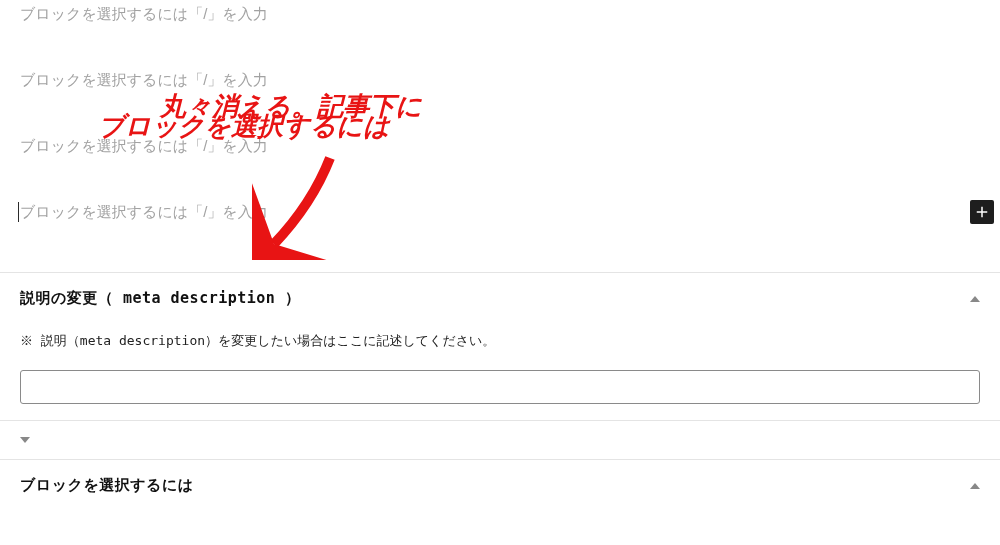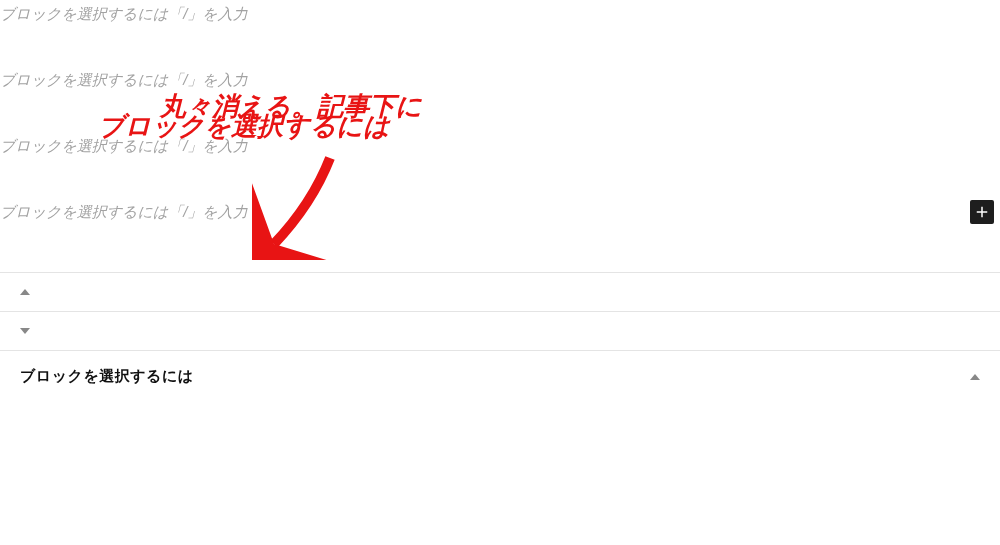--- a/index.html
+++ b/index.html
@@ -6,22 +6,21 @@
   body {
     font-family: -apple-system, BlinkMacSystemFont, "Segoe UI", "Hiragino Sans", "Meiryo", sans-serif;
     background: #ffffff;
     width: 1000px;
     height: 545px;
     overflow: hidden;
     position: relative;
   }
 
   .editor-area {
-    padding: 2px 6px 0 0;
-    font-style: italic;
+    padding: 2px 6px 0 20px;
   }
 
   .block-placeholder {
     color: #a2a2a2;
     font-size: 15px;
     line-height: 1.6;
     margin-bottom: 42px;
     font-family: "Hiragino Sans", "Meiryo", sans-serif;
   }
 
@@ -162,21 +161,26 @@
       <path d="M0,0 L12,6 L0,12 L3,6 Z" fill="#e81414"></path>
     </marker>
   </defs>
   <path d="M78,6 Q60,52 22,92" stroke="#e81414" stroke-width="10" fill="none" marker-end="url(#ah)"></path>
 </svg>
 
 <div class="panels">
 
   <div class="panel">
     <div class="panel-header">
+      <span class="panel-title">説明の変更（ meta description ）</span>
       <span class="panel-toggle up"></span>
+    </div>
+    <div class="panel-body">
+      <div class="panel-help">※ 説明（meta description）を変更したい場合はここに記述してください。</div>
+      <input class="panel-input" type="text" value="" style="">
     </div>
   </div>
 
   <div class="panel">
     <div class="panel-header">
       <span class="panel-toggle down"></span>
     </div>
   </div>
 
   <div class="panel">

